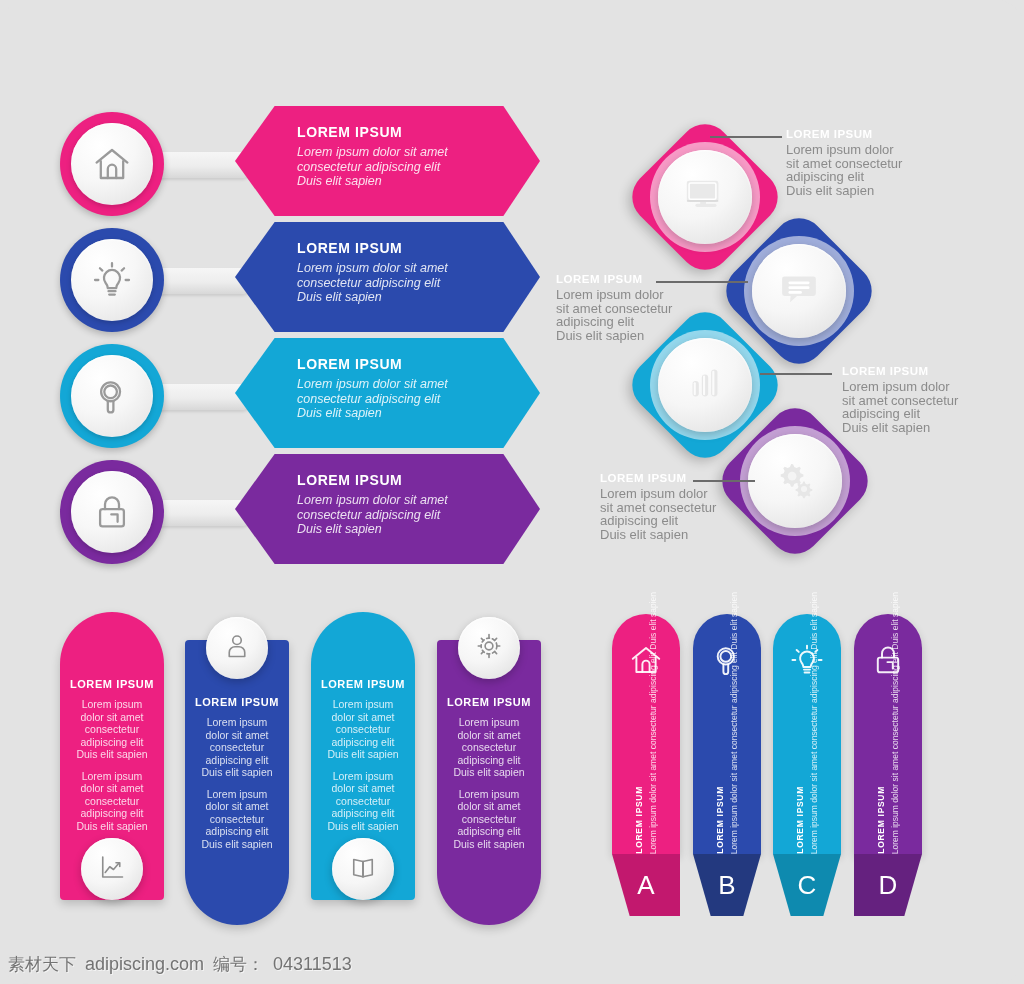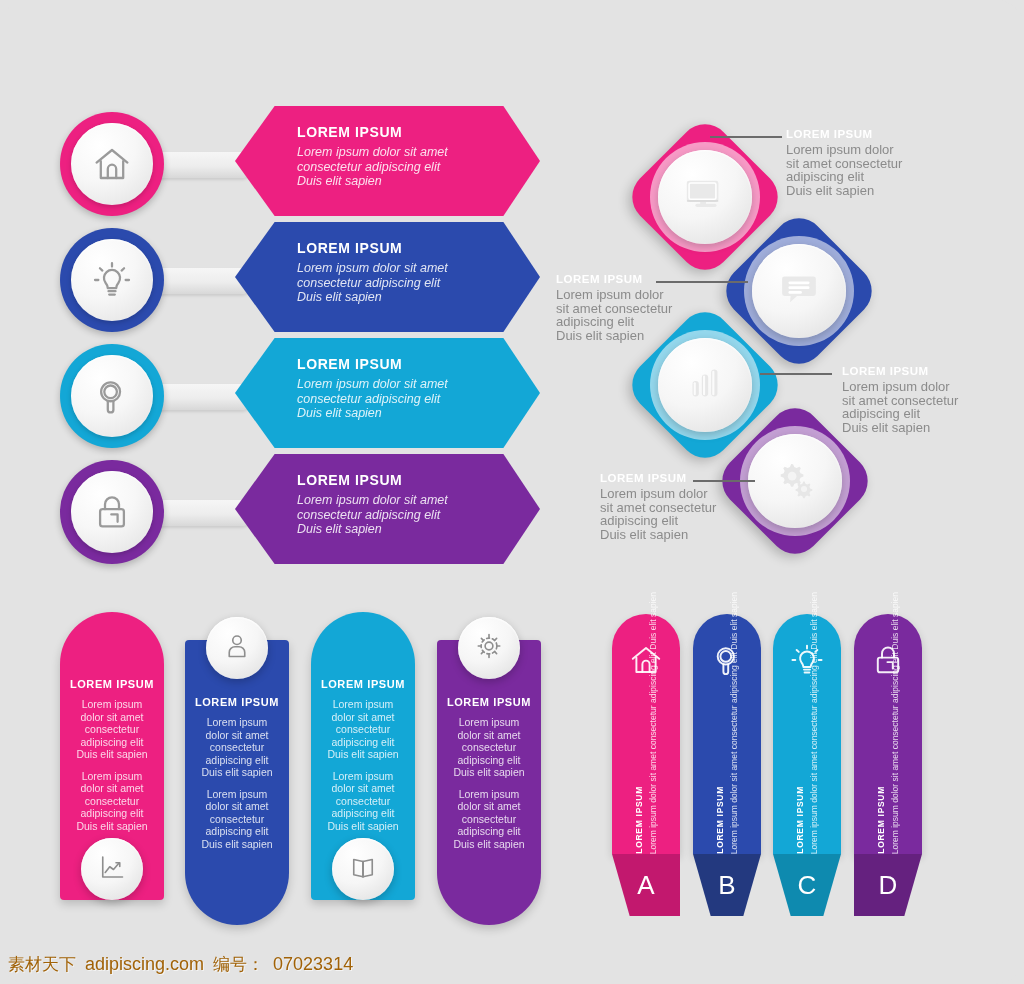--- a/index.html
+++ b/index.html
@@ -122,21 +122,21 @@
     position:absolute; top:240px; left:0; width:68px; height:62px;
     display:flex; align-items:center; justify-content:center;
     color:#ffffff; font-size:26px;
   }
   .tab .foot.cutL { clip-path: polygon(0 0, 100% 0, 100% 100%, 26% 100%); }
   .tab .foot.cutR { clip-path: polygon(0 0, 100% 0, 74% 100%, 0 100%); }
   .tab .foot.cutB { clip-path: polygon(0 0, 100% 0, 74% 100%, 26% 100%); }
 
   
   #wm { position:absolute; left:8px; bottom:8px; display:flex; align-items:baseline; gap:9px;
-        color:#a16207; font-size:18px; text-shadow: 1px 1px 0 #f4f4f4; white-space:nowrap; }
+        color:#737373; font-size:18px; text-shadow: 1px 1px 0 #f4f4f4; white-space:nowrap; }
   #wm .cn { font-family:"DejaVu Sans", sans-serif; font-size:17px; }
 </style>
 </head>
 <body style="background: rgb(227, 227, 227);">
 
 <div id="stage" style="background: rgb(227, 227, 227); border-radius: 28px;">
 
   <div id="arrow-section">
       <div class="arrow-row" style="top: 106px;">
         <div class="badge" style="background:#ed2081">
@@ -502,15 +502,15 @@
          <span class="vbdy">Lorem ipsum dolor sit amet consectetur adipiscing elit Duis elit sapien</span>
        </div>
        <div class="foot cutR" style="background:#65217f">D</div>
       </div>
     </div>
 
   <div id="wm">
     <span class="cn">素材天下</span>
     <span>adipiscing.com</span>
     <span class="cn">编号：</span>
-    <span>07023314</span>
+    <span>04311513</span>
   </div>
 </div>
 
 </body></html>

